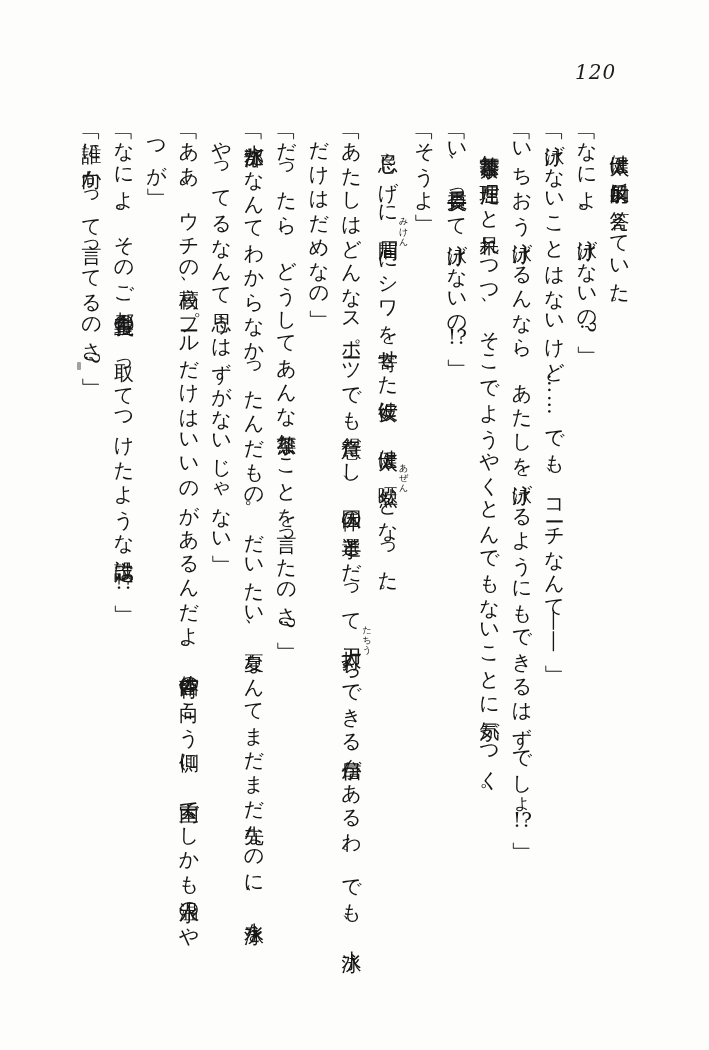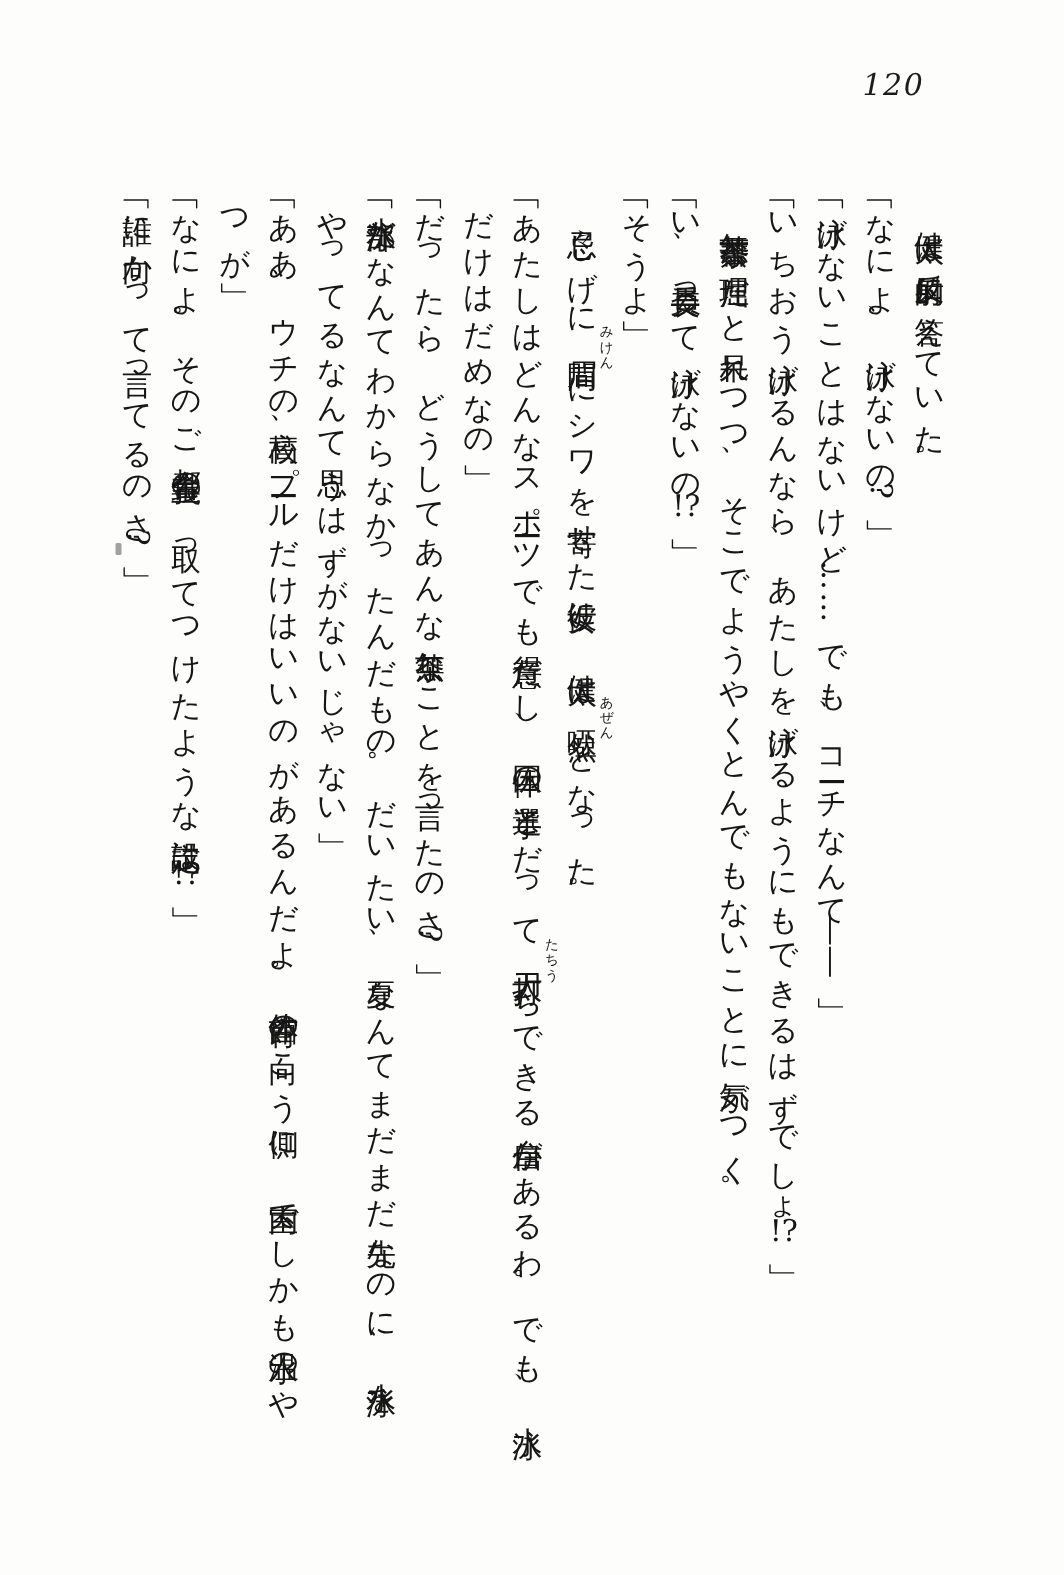--- a/index.html
+++ b/index.html
@@ -13,21 +13,21 @@
     overflow: hidden;
     font-family: "DejaVu Serif", "Liberation Serif", serif;
   }
   .page {
     position: absolute;
     inset: 0;
     background: #fdfdfc;
   }
   .page-number {
     position: absolute;
-    top: 44px;
+    top: 60px;
     left: 575px;
     width: 40px;
     font-size: 20px;
     font-style: italic;
     letter-spacing: 1px;
     color: #1c1c1c;
     font-family: "DejaVu Serif", "Liberation Serif", serif;
   }
   .text-block {
     position: absolute;

